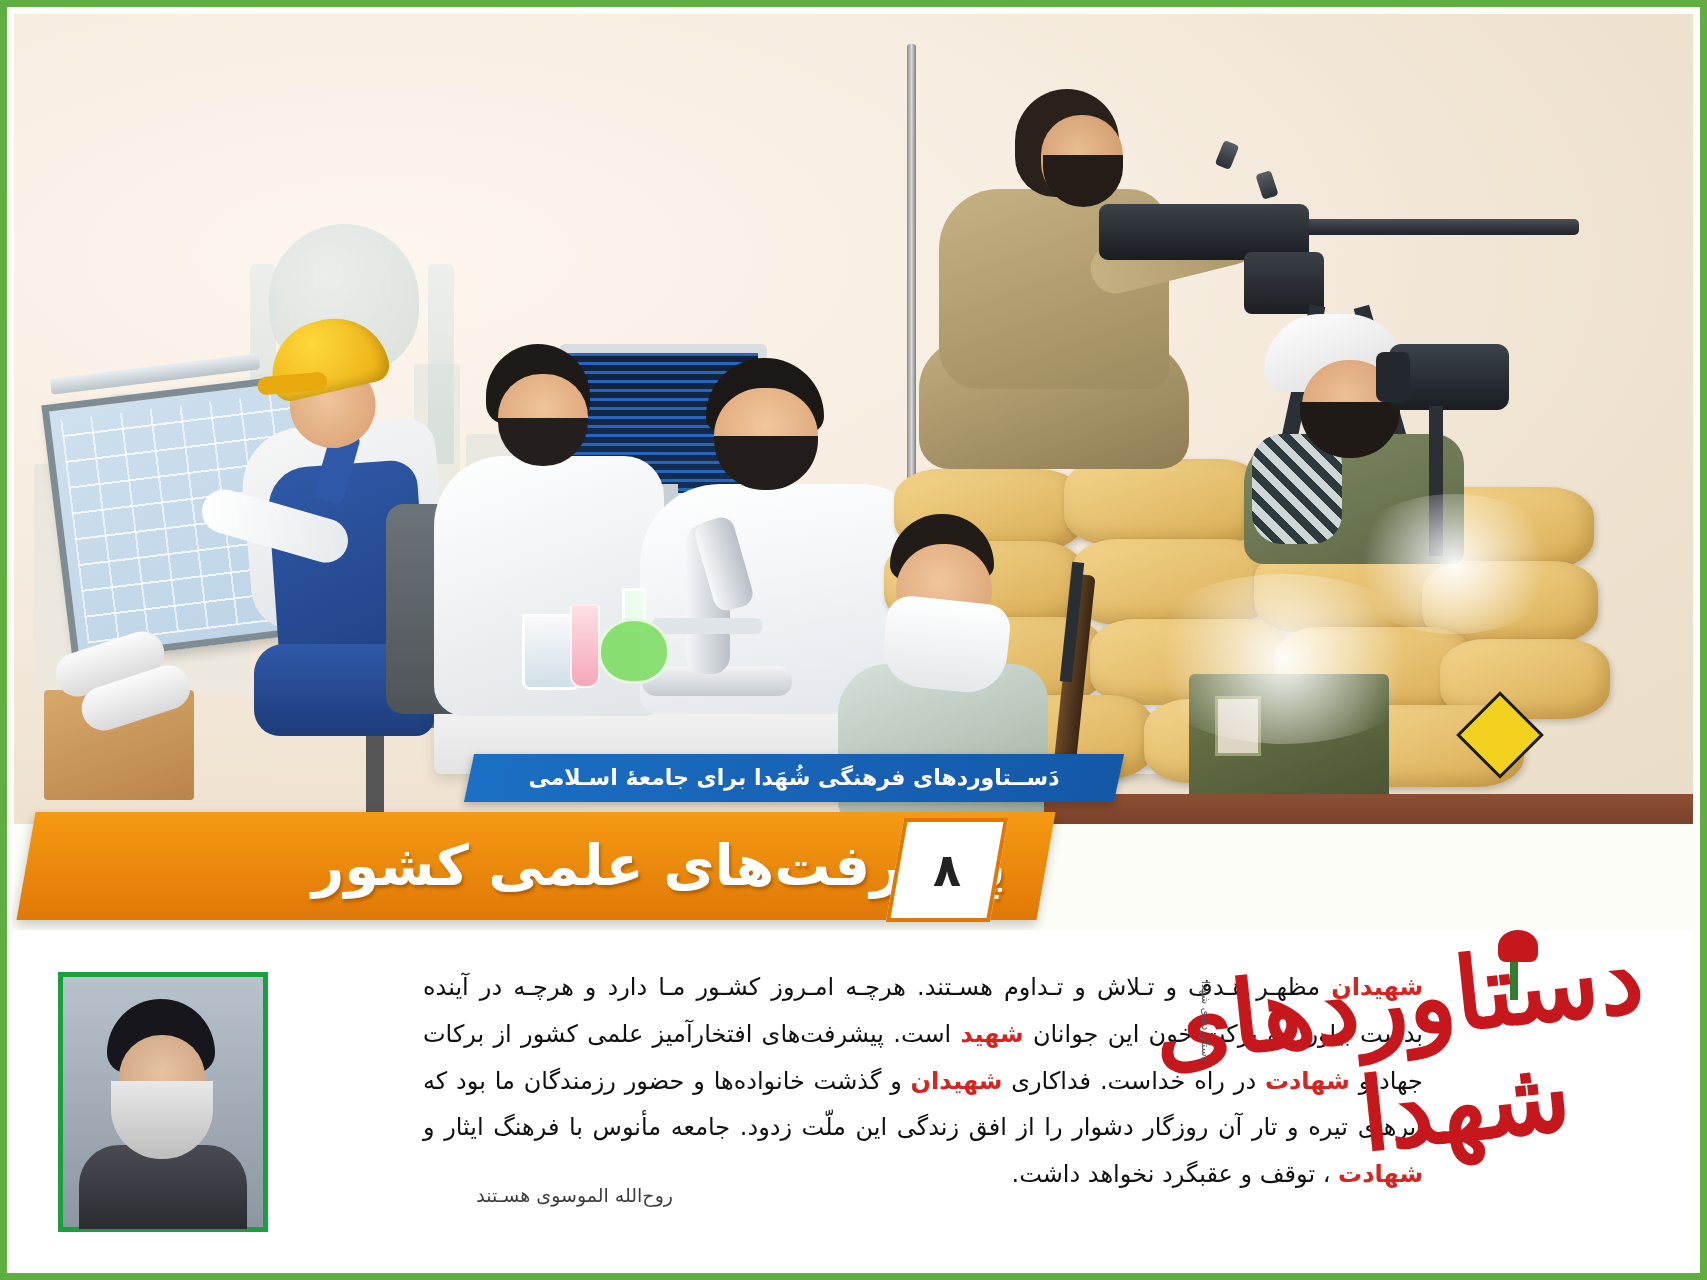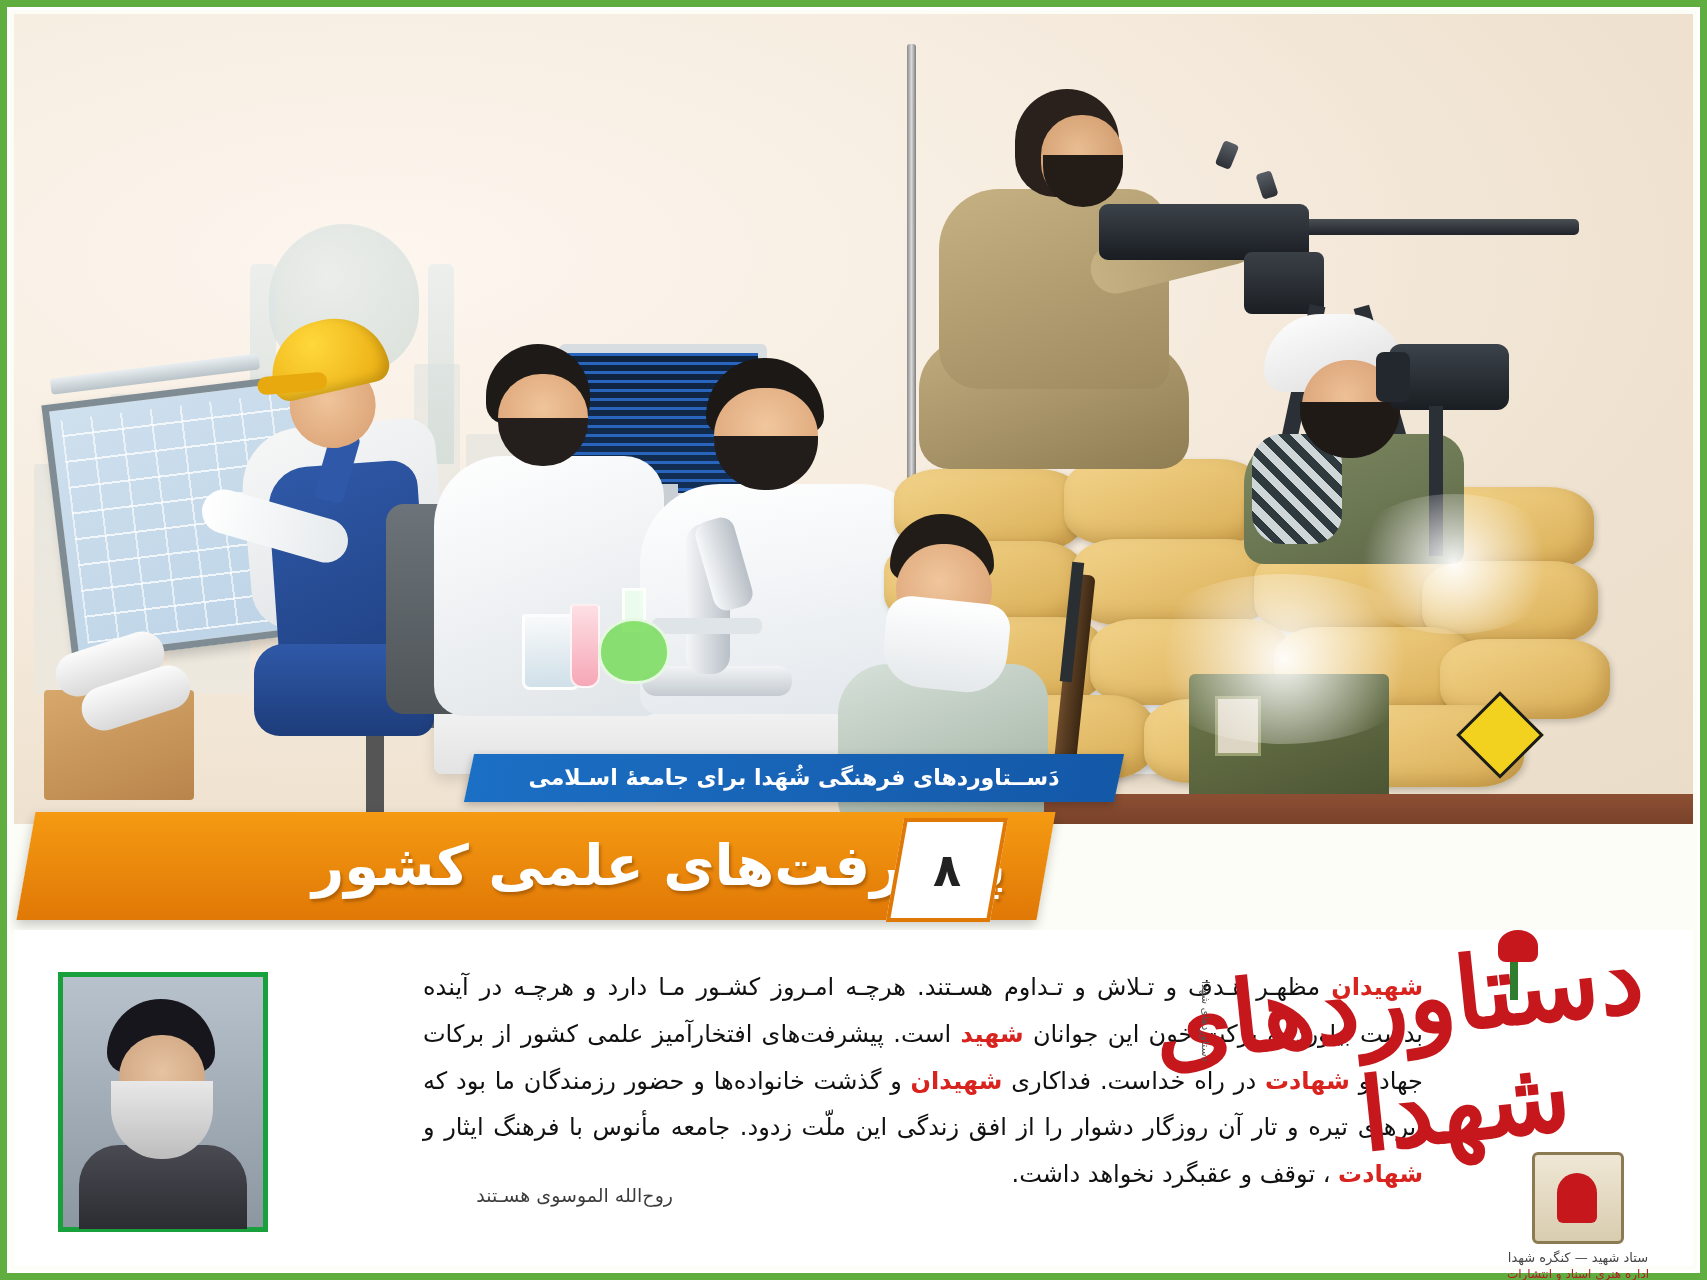--- a/index.html
+++ b/index.html
@@ -412,20 +412,15 @@
       <span class="hl">شهادت</span>
       <span>، توقف و عقبگرد نخواهد داشت.</span>
     </div>
 
     <div class="sig">روح‌الله الموسوی هسـتند</div>
   </div>
 
   <div class="logoblock">
     <div class="tulip"></div>
     <div class="logo-script">دستاوردهای شهدا</div>
-    <div class="org">
-      <div class="org-mark"></div>
-      <div class="org-t1">ستاد شهید — کنگره شهدا</div>
-      <div class="org-t2">اداره هنری اسناد و انتشارات</div>
-    </div>
   </div>
   <div class="sidetag">دستاوردهای شهدا</div>
 </div>
 
 </body></html>

